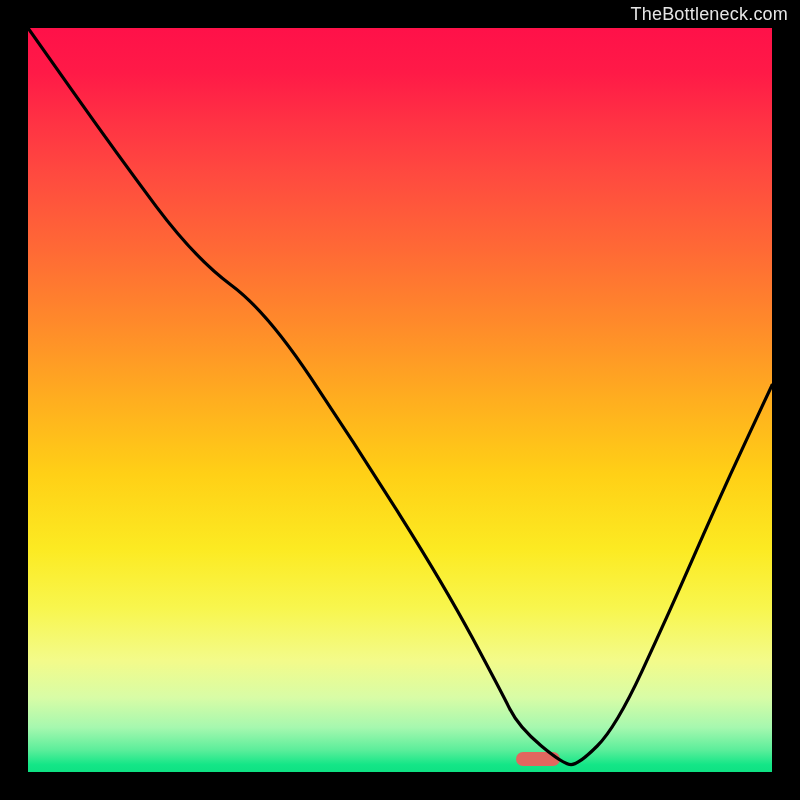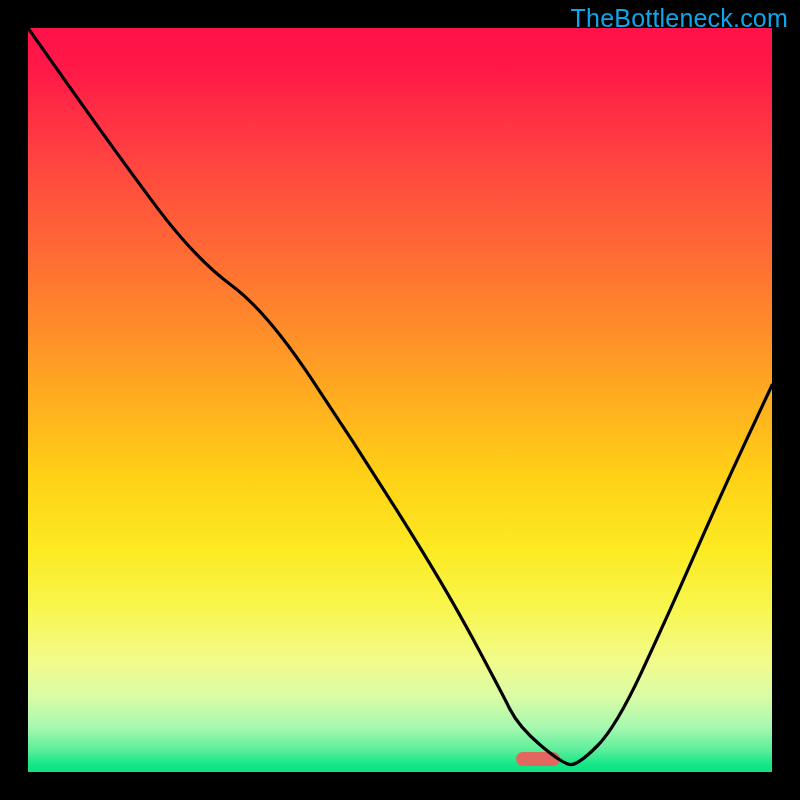--- a/index.html
+++ b/index.html
@@ -66,22 +66,22 @@
     fill: none;
     stroke: #000;
     stroke-width: 3.2;
     stroke-linejoin: round;
     stroke-linecap: round;
   }
   .watermark {
     position: absolute;
     top: 4px;
     right: 12px;
-    color: #0ea5e9;
-    font-size: 25px;
+    color: #e5e5e5;
+    font-size: 18px;
     font-weight: 400;
     letter-spacing: 0.2px;
     user-select: none;
   }
 </style>
 </head>
 <body>
 
 <div class="frame">
   <div class="watermark">TheBottleneck.com</div>

